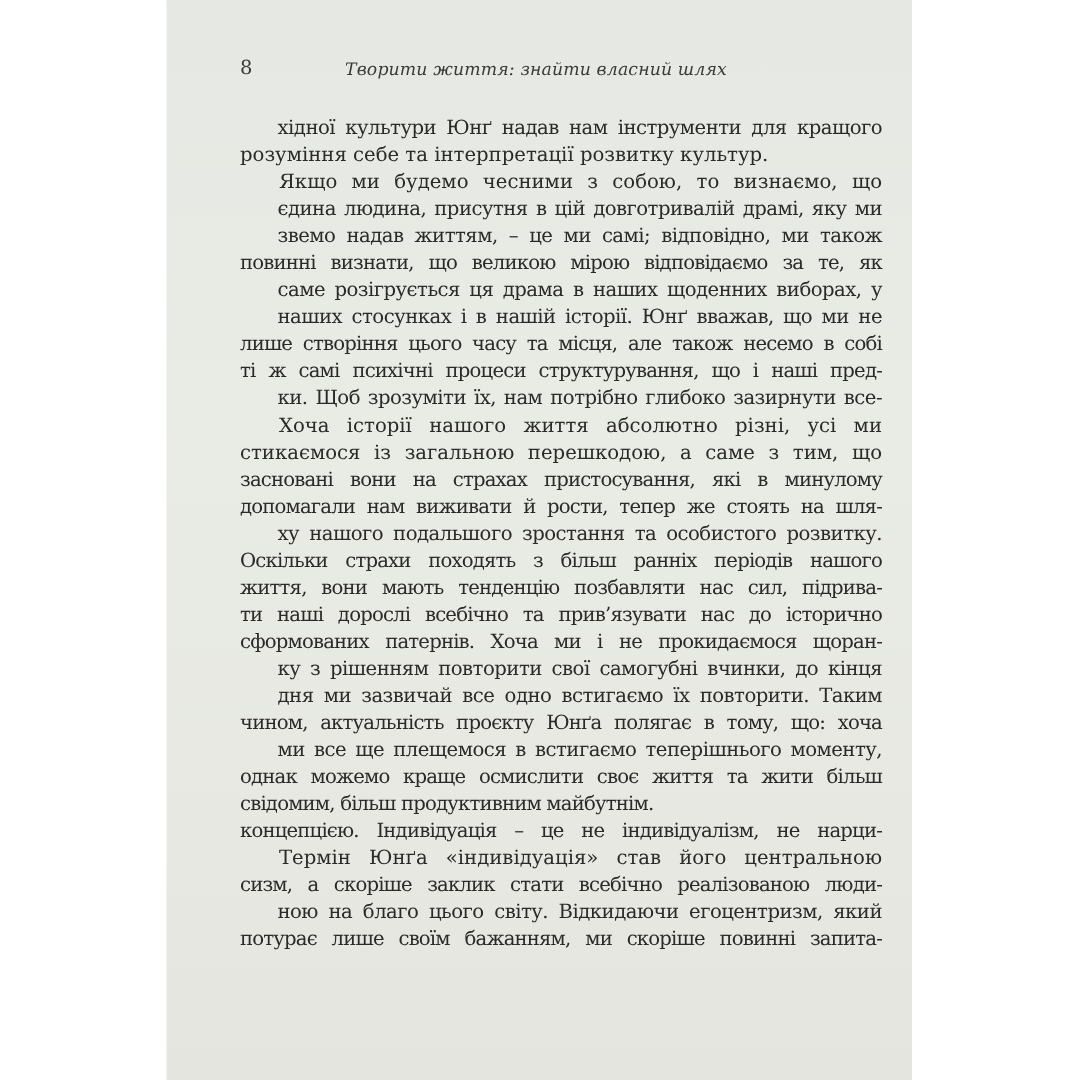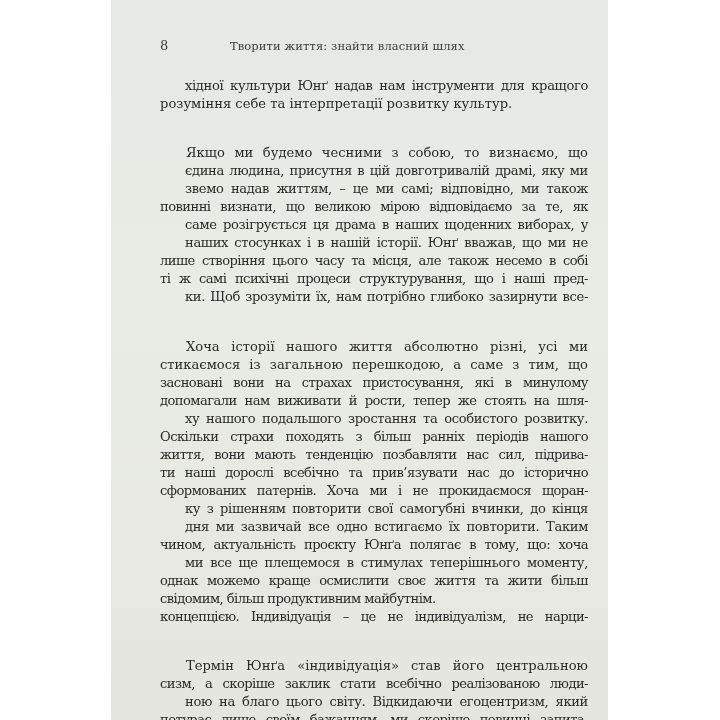--- a/index.html
+++ b/index.html
@@ -33,20 +33,21 @@
       position: absolute;
       left: 0;
       top: 0;
       font-size: 13px;
     }
     .running-title {
       position: absolute;
       left: 70px;
       top: 1px;
       letter-spacing: 0.1px;
+      font-style: italic;
     }
     .body-text {
       position: absolute;
       left: 49px;
       top: 77px;
       width: 428px;
       font-family: "DejaVu Serif", serif;
       font-size: 13.1px;
       line-height: 18.05px;
       color: #2a2a28;
@@ -57,21 +58,20 @@
       text-align: justify;
       text-align-last: justify;
       height: 18.05px;
       overflow: visible;
     }
     .line.last {
       text-align-last: left;
     }
     .line.indent {
       padding-left: 26px;
-      margin-top: 31px;
     }
     .line.tight { letter-spacing: -0.35px; margin-left: 25px; }
     .line.tighter { letter-spacing: -0.55px; }
   </style>
 </head>
 <body>
 
 <div class="page">
   <div class="running-head">
     <span class="page-number">8</span>
@@ -103,21 +103,21 @@
       <span class="line tighter">засновані вони на страхах пристосування, які в минулому</span>
       <span class="line tighter">допомагали нам виживати й рости, тепер же стоять на шля-</span>
       <span class="line tight">ху нашого подальшого зростання та особистого розвитку.</span>
       <span class="line tighter">Оскільки страхи походять з більш ранніх періодів нашого</span>
       <span class="line tighter">життя, вони мають тенденцію позбавляти нас сил, підрива-</span>
       <span class="line tighter">ти наші дорослі всебічно та прив’язувати нас до історично</span>
       <span class="line tighter">сформованих патернів. Хоча ми і не прокидаємося щоран-</span>
       <span class="line tight">ку з рішенням повторити свої самогубні вчинки, до кінця</span>
       <span class="line tight">дня ми зазвичай все одно встигаємо їх повторити. Таким</span>
       <span class="line tighter">чином, актуальність проєкту Юнґа полягає в тому, що: хоча</span>
-      <span class="line tight">ми все ще плещемося в стимулах теперішнього моменту,</span>
+      <span class="line tight">ми все ще плещемося в встигаємо теперішнього моменту,</span>
       <span class="line tighter">однак можемо краще осмислити своє життя та жити більш</span>
       <span class="line last tighter">свідомим, більш продуктивним майбутнім.</span>
     </div>
 
     <div>
       <span class="line tighter">концепцією. Індивідуація – це не індивідуалізм, не нарци-</span>
       <span class="line indent">Термін Юнґа «індивідуація» став його центральною</span>
       <span class="line tighter">сизм, а скоріше заклик стати всебічно реалізованою люди-</span>
       <span class="line tight">ною на благо цього світу. Відкидаючи егоцентризм, який</span>
       <span class="line tighter">потурає лише своїм бажанням, ми скоріше повинні запита-</span>

